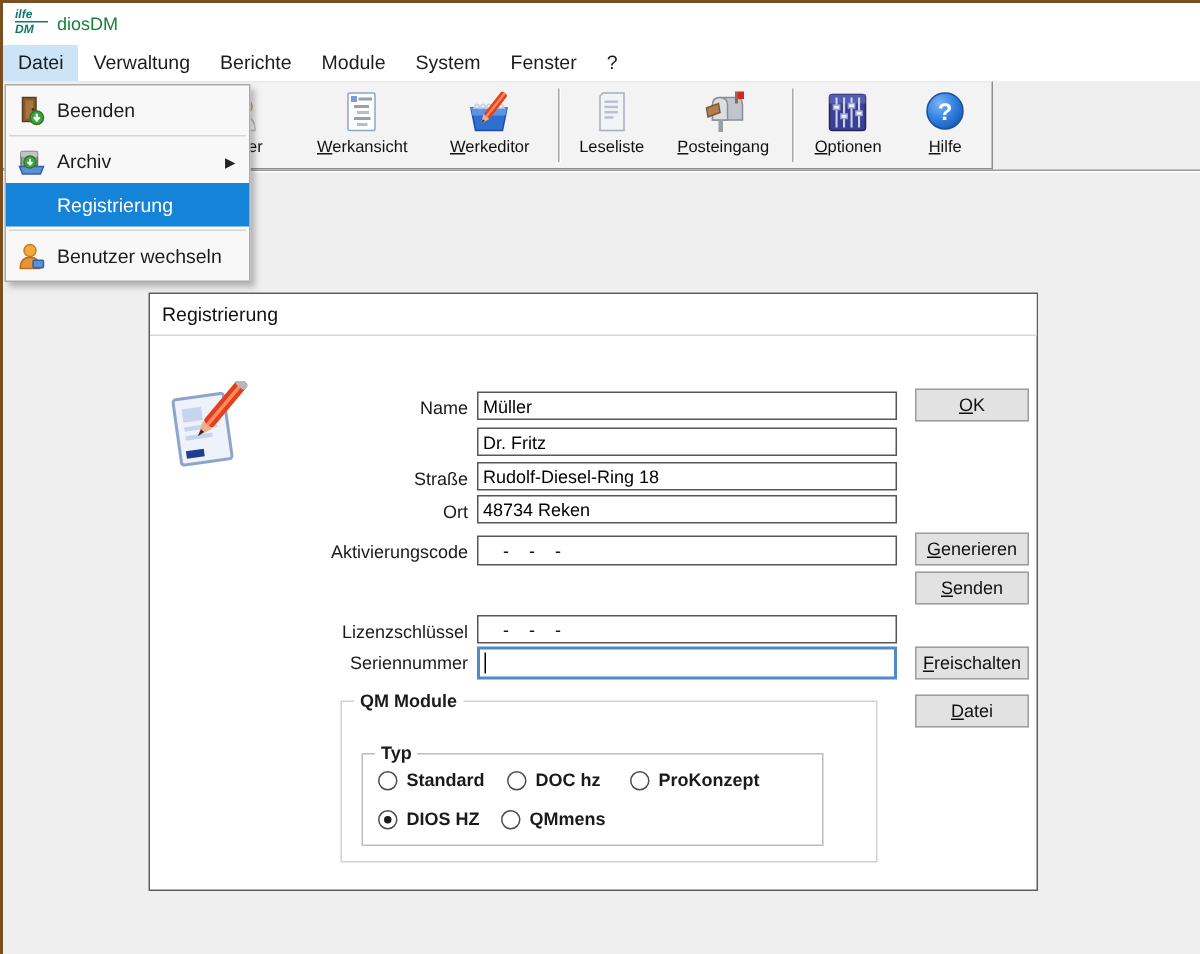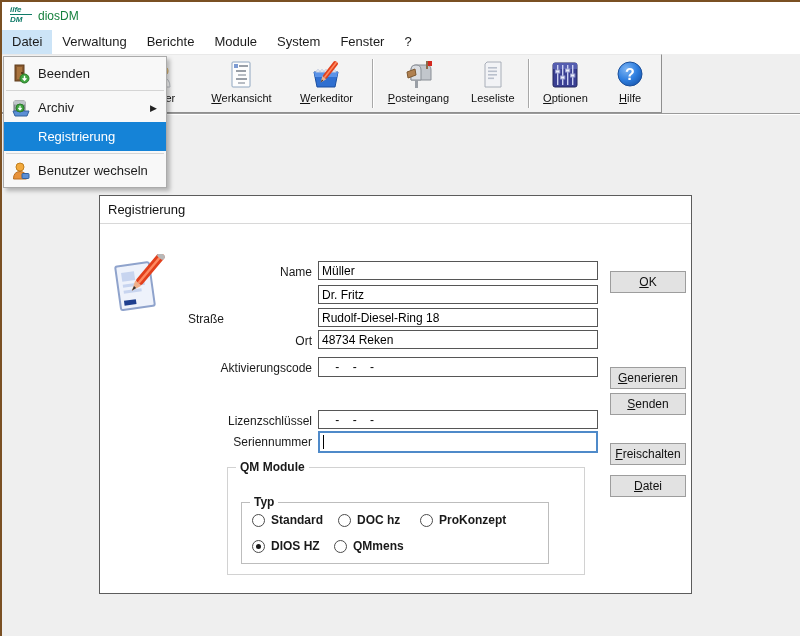--- a/index.html
+++ b/index.html
@@ -48,21 +48,21 @@
                background:#fff;border-bottom:1px solid #d8d8d8;}
   .dlg-body{position:relative;width:100%;height:calc(100% - 29px);}
 
   .flabel{position:absolute;left:0;width:212px;text-align:right;font-size:12px;color:#1a1a1a;}
   .finput{position:absolute;left:218px;width:280px;height:19px;border:1px solid #565656;background:#fff;
           font-size:12px;padding:1px 3px;white-space:pre;outline:none;}
   .finput.focused{border:2px solid #4f8ac9;height:22px;}
   .caret{position:absolute;width:1px;height:14px;background:#000;}
 
   .dlg-btn{position:absolute;left:510px;width:76px;height:22px;background:#e2e2e2;border:1px solid #9d9d9d;
-           font-size:12px;color:#111;text-align:center;line-height:20px;cursor:default;margin-top:12px;}
+           font-size:12px;color:#111;text-align:center;line-height:20px;cursor:default;}
 
   .groupbox{position:absolute;border:1px solid #d2d2d2;}
   .groupbox .legend{position:absolute;top:-8px;left:8px;background:#fff;padding:0 4px;font-size:12px;color:#1a1a1a;}
   .typbox{border-color:#bdbdbd;}
 
   .radio{position:absolute;display:flex;align-items:center;gap:6px;font-size:12px;color:#1a1a1a;}
   .rcircle{width:13px;height:13px;border:1px solid #4c4c4c;border-radius:50%;background:#fff;position:relative;flex:0 0 13px;}
   .radio.selected .rcircle::after{content:"";position:absolute;left:3px;top:3px;width:5px;height:5px;border-radius:50%;background:#1a1a1a;}
 </style>
 </head>
@@ -135,45 +135,45 @@
               <path d="M14.5 19 L19.5 19 L17 25 Z" fill="#f0b08a"></path>
               <path d="M16.2 21.8 L17.8 21.8 L17 25 Z" fill="#333"></path>
             </g>
           </svg>
         </span>
         <span class="tlabel"><u>W</u>erkeditor</span>
       </div>
 
       <div class="tsep"></div>
 
+      <div class="tbtn" style="width:66px">
+        <span class="ticon">
+          <svg width="30" height="30" viewBox="0 0 30 30">
+            <path d="M9 2 L23 2 L23 27 L7 27 L7 4 Z" fill="#f2f3f6" stroke="#a8aeb8"></path>
+            <rect x="10" y="7" width="9" height="1.6" fill="#b9c0cc"></rect>
+            <rect x="10" y="10.5" width="9" height="1.6" fill="#b9c0cc"></rect>
+            <rect x="10" y="14" width="9" height="1.6" fill="#b9c0cc"></rect>
+            <rect x="10" y="17.5" width="6" height="1.6" fill="#b9c0cc"></rect>
+          </svg>
+        </span>
+        <span class="tlabel">Leseliste</span>
+      </div>
+
       <div class="tbtn">
         <span class="ticon">
           <svg width="30" height="30" viewBox="0 0 30 30">
             <path d="M8 10 Q8 5 13 5 L24 5 Q28 5 28 10 L28 20 L8 20 Z" fill="#c2c6cc" stroke="#8a8f96"></path>
             <path d="M8 10 Q8 5 13 5 Q18 5 18 10 L18 20 L8 20 Z" fill="#dadde2" stroke="#8a8f96"></path>
             <rect x="23" y="1" width="2" height="8" fill="#8a6b4a"></rect>
             <rect x="25" y="1" width="4" height="5" fill="#d3281e"></rect>
             <path d="M4 12 L12 9 L13 15 L5 18 Z" fill="#b08050" stroke="#7d5830"></path>
             <rect x="12" y="20" width="3" height="8" fill="#9a9fa6"></rect>
           </svg>
         </span>
         <span class="tlabel"><u>P</u>osteingang</span>
-      </div>
-
-      <div class="tbtn" style="width:66px">
-        <span class="ticon">
-          <svg width="30" height="30" viewBox="0 0 30 30">
-            <path d="M9 2 L23 2 L23 27 L7 27 L7 4 Z" fill="#f2f3f6" stroke="#a8aeb8"></path>
-            <rect x="10" y="7" width="9" height="1.6" fill="#b9c0cc"></rect>
-            <rect x="10" y="10.5" width="9" height="1.6" fill="#b9c0cc"></rect>
-            <rect x="10" y="14" width="9" height="1.6" fill="#b9c0cc"></rect>
-            <rect x="10" y="17.5" width="6" height="1.6" fill="#b9c0cc"></rect>
-          </svg>
-        </span>
-        <span class="tlabel">Leseliste</span>
       </div>
 
       <div class="tsep"></div>
 
       <div class="tbtn" style="width:70px">
         <span class="ticon">
           <svg width="30" height="30" viewBox="0 0 30 30">
             <rect x="3" y="3" width="24" height="24" rx="2" fill="#3a3f93" stroke="#23265e"></rect>
             <rect x="3" y="3" width="24" height="6" fill="#555db0"></rect>
             <g fill="#cdd2f2">
@@ -277,21 +277,21 @@
             <rect x="34" y="-6" width="8" height="5" rx="2" fill="#b8b8b8"></rect>
           </g>
         </svg>
       </span>
 
       <div class="flabel" style="top:41px;">Name</div>
       <input class="finput" style="top: 37px;" value="Müller">
 
       <input class="finput" style="top: 61px;" value="Dr. Fritz">
 
-      <div class="flabel" style="top:88px;text-align:center;">Straße</div>
+      <div class="flabel" style="top:88px;">Straße</div>
       <input class="finput" style="top: 84px;" value="Rudolf-Diesel-Ring 18">
 
       <div class="flabel" style="top:110px;">Ort</div>
       <input class="finput" style="top: 106px;" value="48734 Reken">
 
       <div class="flabel" style="top:137px;">Aktivierungscode</div>
       <input class="finput" style="top: 133px; height: 20px;" value="    -    -    -">
 
       <div class="flabel" style="top:190px;">Lizenzschlüssel</div>
       <input class="finput" style="top: 186px;" value="    -    -    -">

